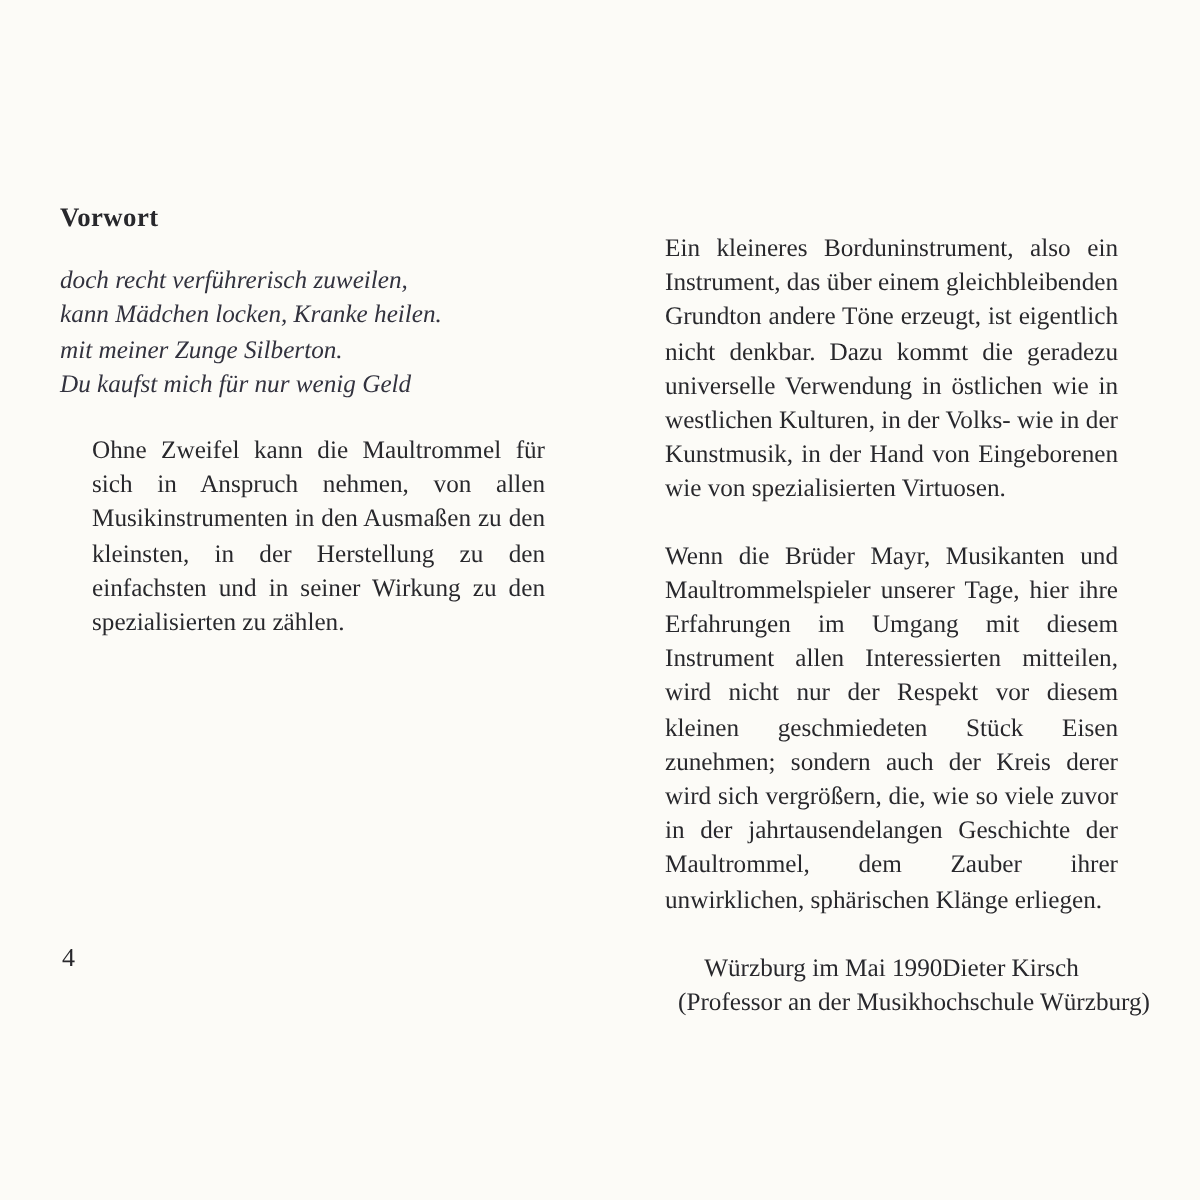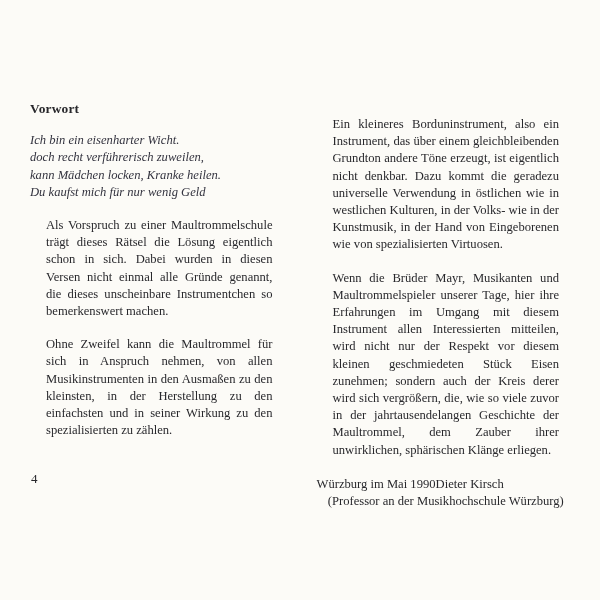--- a/index.html
+++ b/index.html
@@ -46,51 +46,50 @@
     text-align: left;
   }
   .poem-line {
     white-space: nowrap;
   }
   p.body-par {
     margin: 16px;
   }
   .signature-row {
     display: flex;
-    justify-content: flex-start;
+    justify-content: center;
     margin-top: 17px;
     text-align: left;
   }
   .affiliation {
-    text-align: center;
+    text-align: right;
   }
   .page-number {
     position: absolute;
     left: 31px;
     top: 471px;
     font-size: 13px;
   }
 </style>
 </head>
 <body>
 
 <div class="page">
   <div class="content">
 
     <div class="col">
       <h1 class="heading">Vorwort</h1>
 
       <div class="poem">
-        <div class="poem-line">Ich bin ein eisenharter Wicht.</div>
         <div class="poem-line">doch recht verführerisch zuweilen,</div>
         <div class="poem-line">kann Mädchen locken, Kranke heilen.</div>
+        <div class="poem-line">mit meiner Zunge Silberton.</div>
         <div class="poem-line">Du kaufst mich für nur wenig Geld</div>
       </div>
 
-      <p class="body-par">Als Vorspruch zu einer Maultrommelschule trägt dieses Rätsel die Lösung eigentlich schon in sich. Dabei wurden in diesen Versen nicht einmal alle Gründe genannt, die dieses unscheinbare Instrumentchen so bemerkenswert machen.</p>
       <p class="body-par">Ohne Zweifel kann die Maultrommel für sich in Anspruch nehmen, von allen Musikinstrumenten in den Ausmaßen zu den kleinsten, in der Herstellung zu den einfachsten und in seiner Wirkung zu den spezialisierten zu zählen.</p>
     </div>
 
     <div class="col">
       <p class="body-par">Ein kleineres Borduninstrument, also ein Instrument, das über einem gleichbleibenden Grundton andere Töne erzeugt, ist eigentlich nicht denkbar. Dazu kommt die geradezu universelle Verwendung in östlichen wie in westlichen Kulturen, in der Volks- wie in der Kunstmusik, in der Hand von Eingeborenen wie von spezialisierten Virtuosen.</p>
       <p class="body-par">Wenn die Brüder Mayr, Musikanten und Maultrommelspieler unserer Tage, hier ihre Erfahrungen im Umgang mit diesem Instrument allen Interessierten mitteilen, wird nicht nur der Respekt vor diesem kleinen geschmiedeten Stück Eisen zunehmen; sondern auch der Kreis derer wird sich vergrößern, die, wie so viele zuvor in der jahrtausendelangen Geschichte der Maultrommel, dem Zauber ihrer unwirklichen, sphärischen Klänge erliegen.</p>
 
       <div class="signature-row">
         <span>Würzburg im Mai 1990</span>
         <span>Dieter Kirsch</span>

